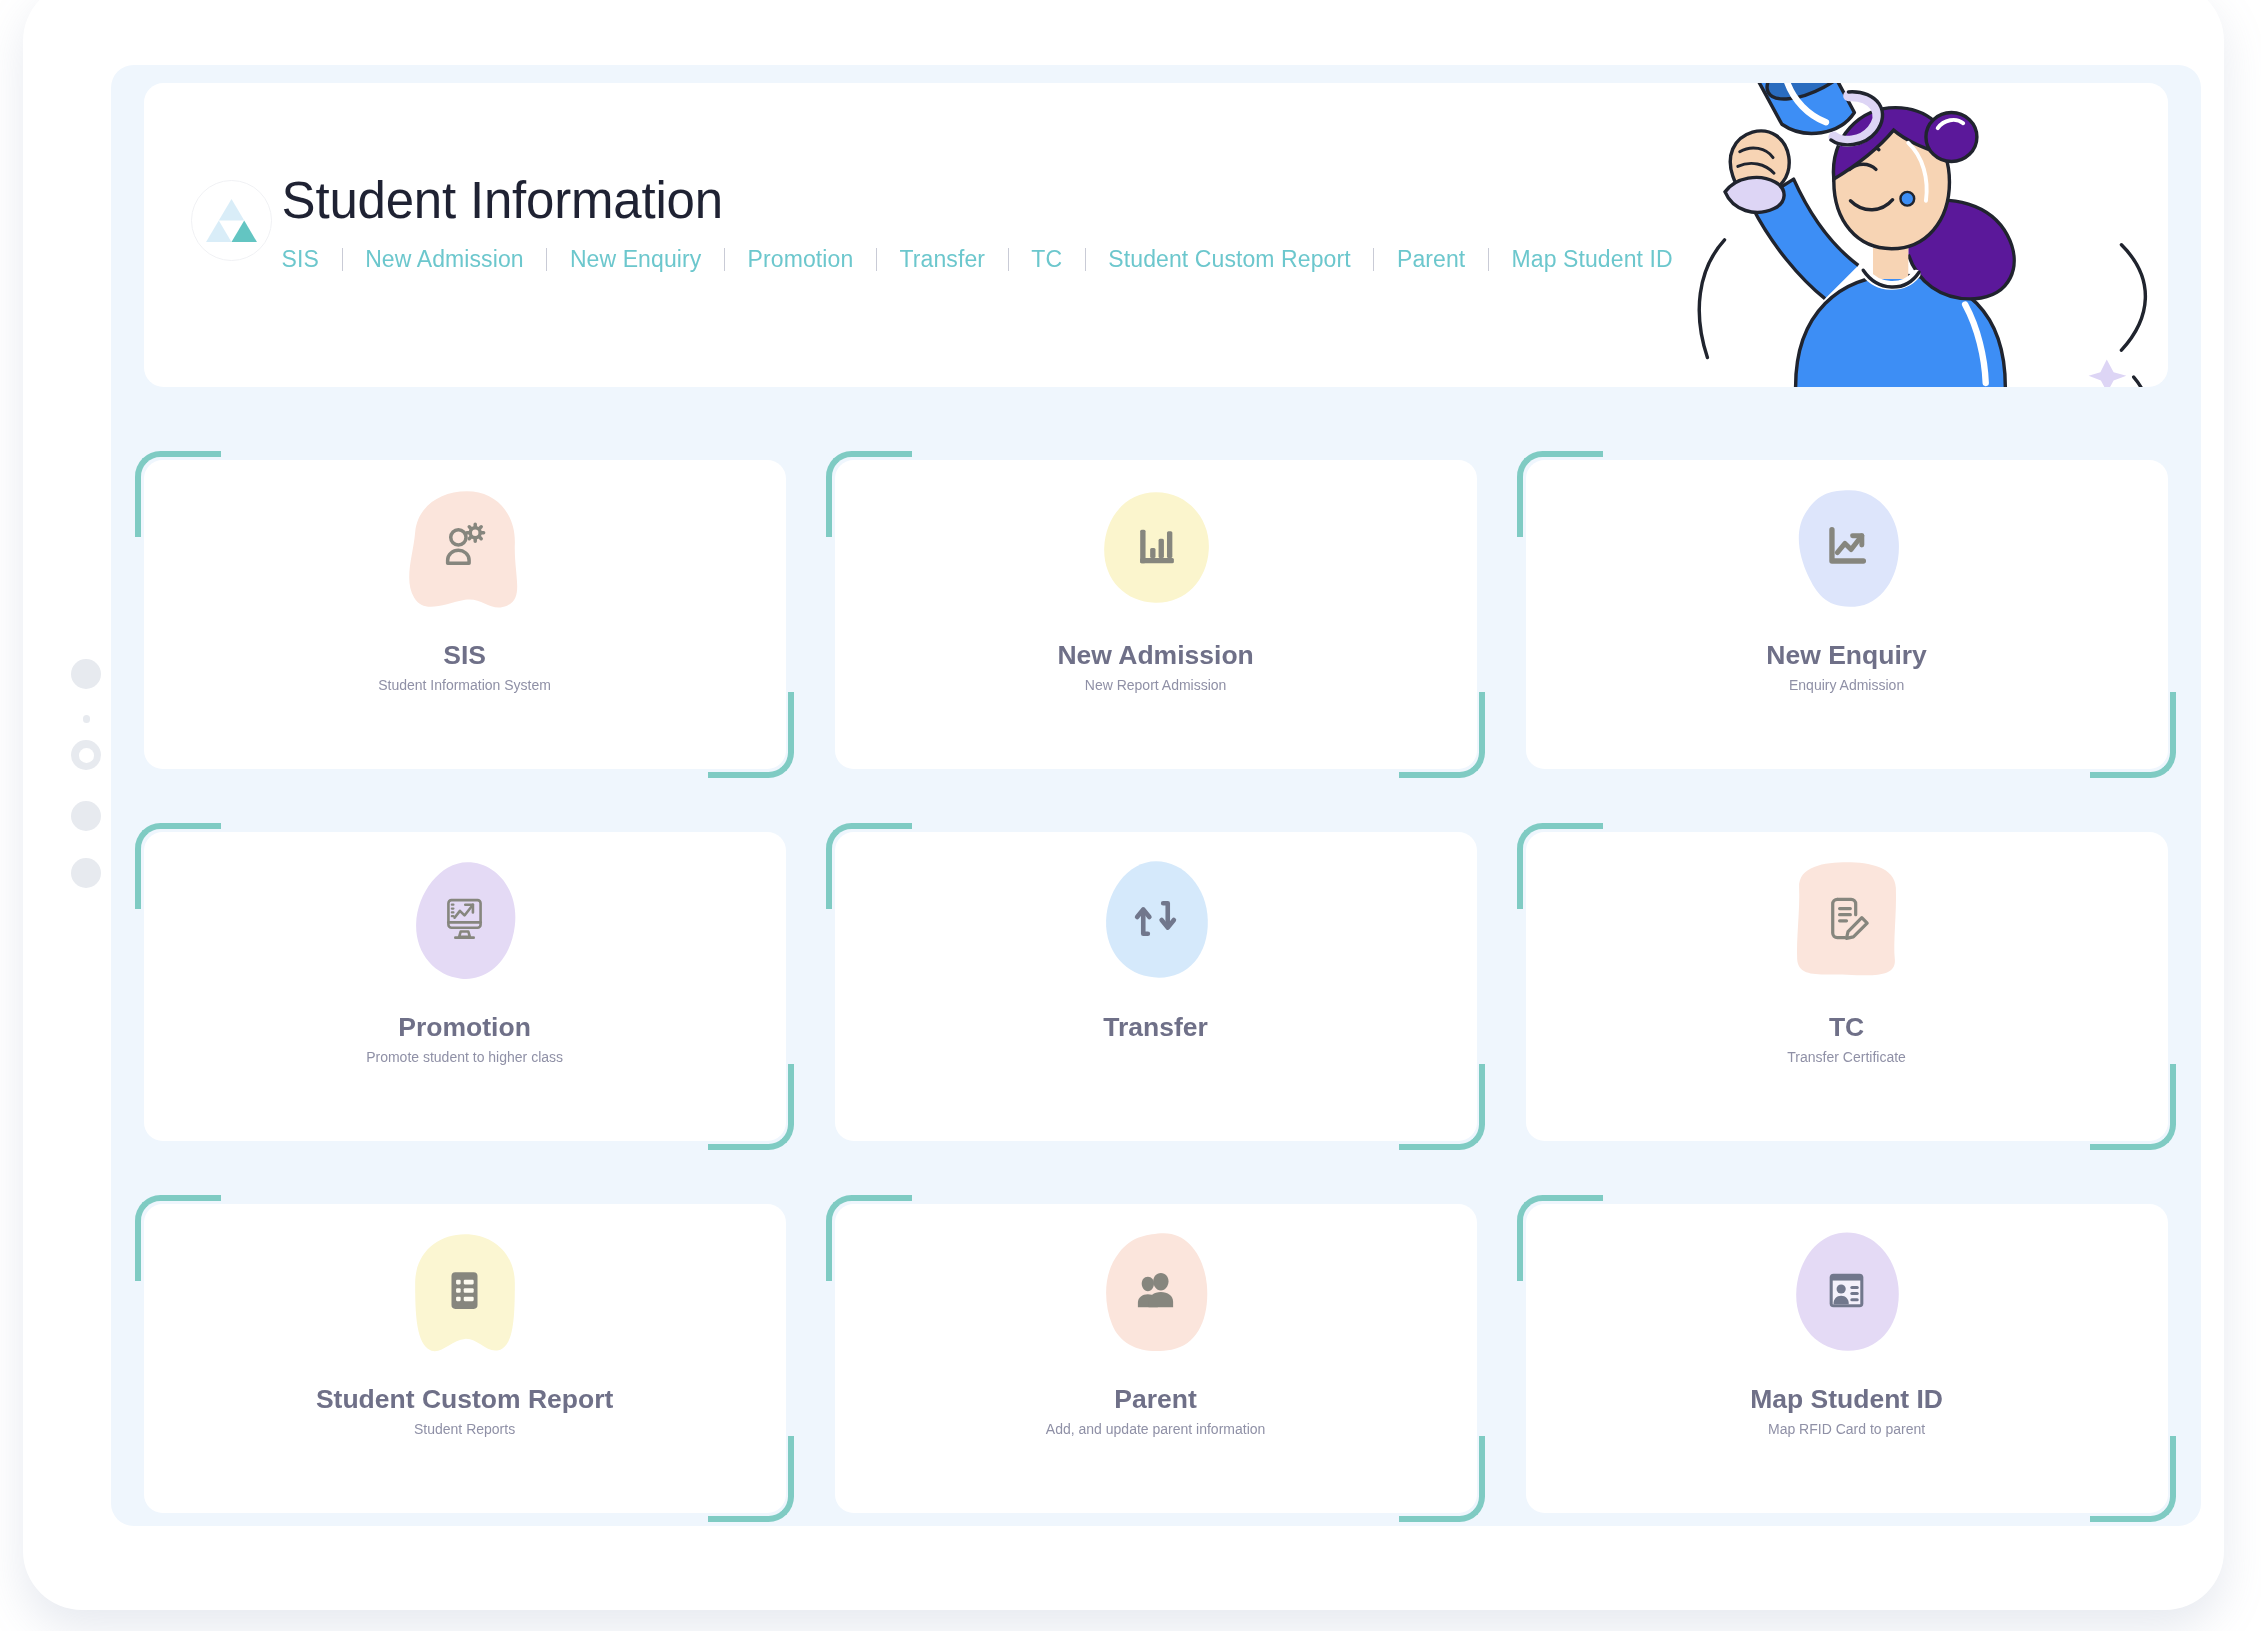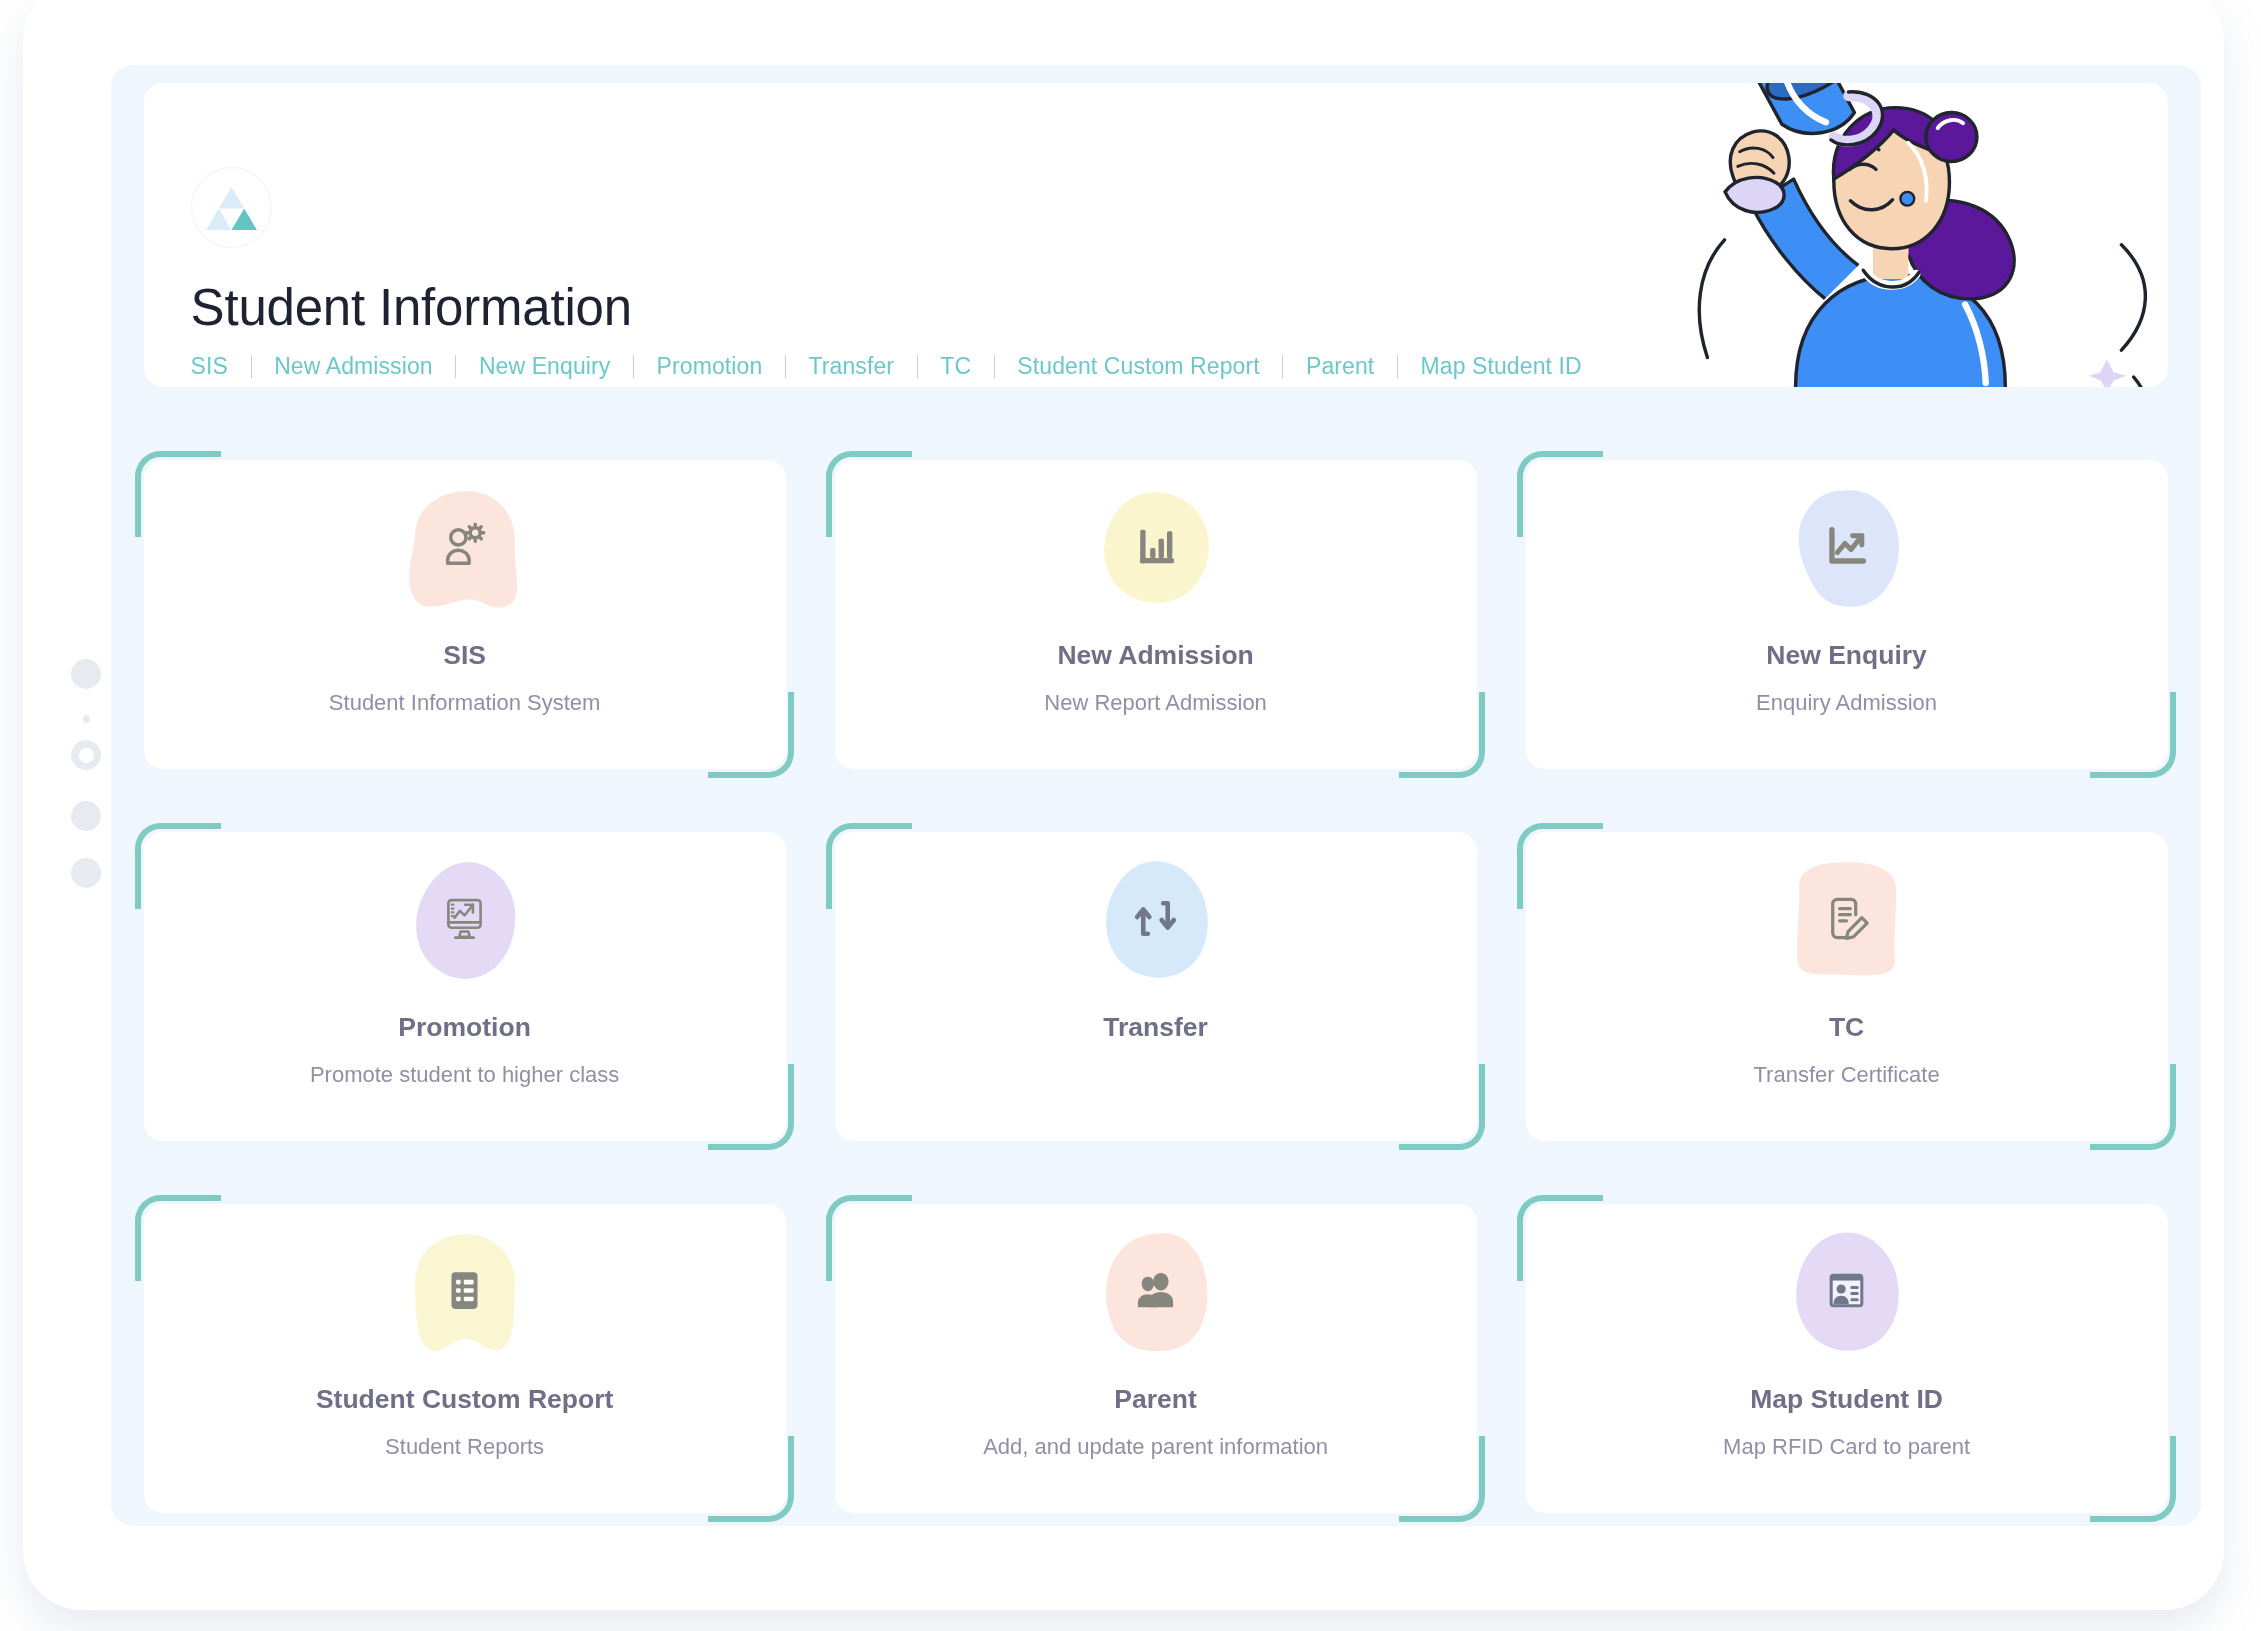--- a/index.html
+++ b/index.html
@@ -71,23 +71,22 @@
     background: #ffffff;
     border-radius: 19.6px;
     overflow: hidden;
   }
 
   #header-left {
     position: absolute;
     left: 47px;
     top: 84px;
     display: flex;
-    align-items: flex-start;
-    gap: 26px;
-    flex-direction: column;
+    align-items: center;
+    gap: 10px;
   }
 
   #brand-logo {
     width: 81px;
     height: 81px;
     border-radius: 50%;
     border: 1.5px solid #f0f1f4;
     background: #ffffff;
     display: flex;
     align-items: center;
@@ -205,22 +204,22 @@
 
   .tile-title {
     margin-top: 37px;
     font-size: 26.5px;
     font-weight: bold;
     color: #6f7088;
     text-align: center;
     line-height: 1.15;
   }
   .tile-desc {
-    margin-top: 18px;
-    font-size: 22px;
+    margin-top: 6px;
+    font-size: 14px;
     font-weight: 400;
     color: #8f90a6;
     text-align: center;
     line-height: 1.38;
     max-width: 86%;
   }
 </style>
 </head>
 <body>
 

